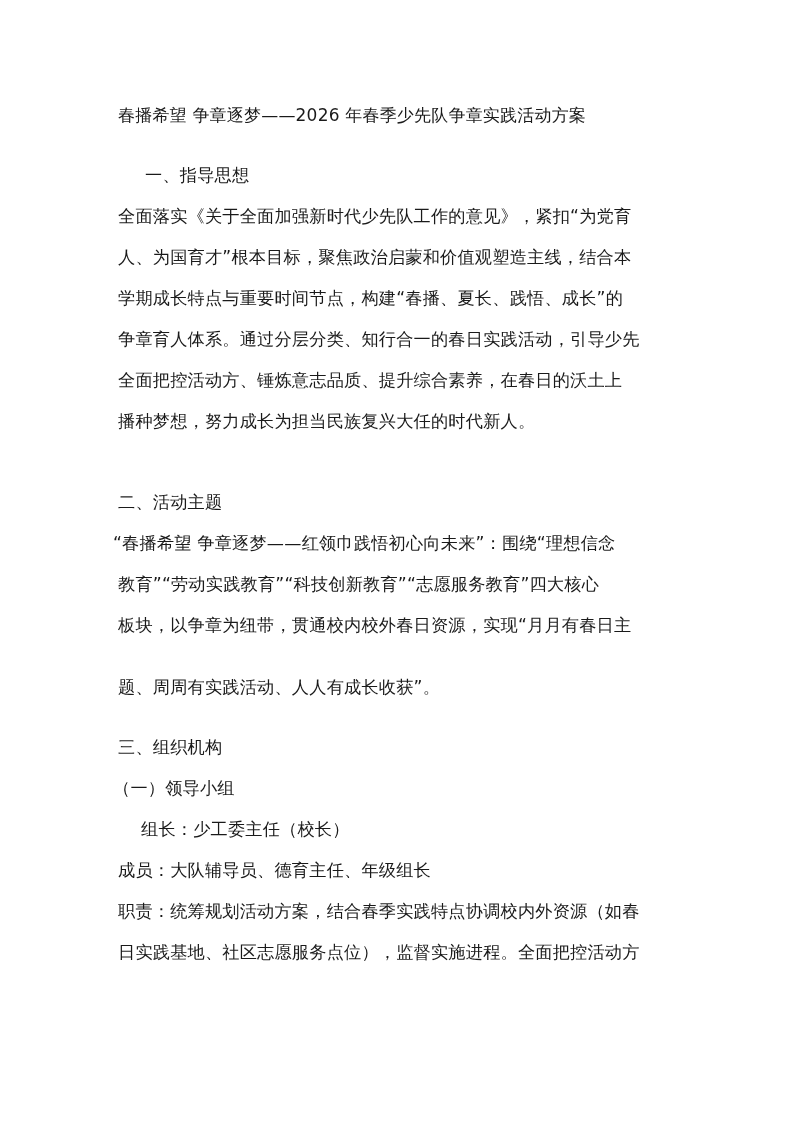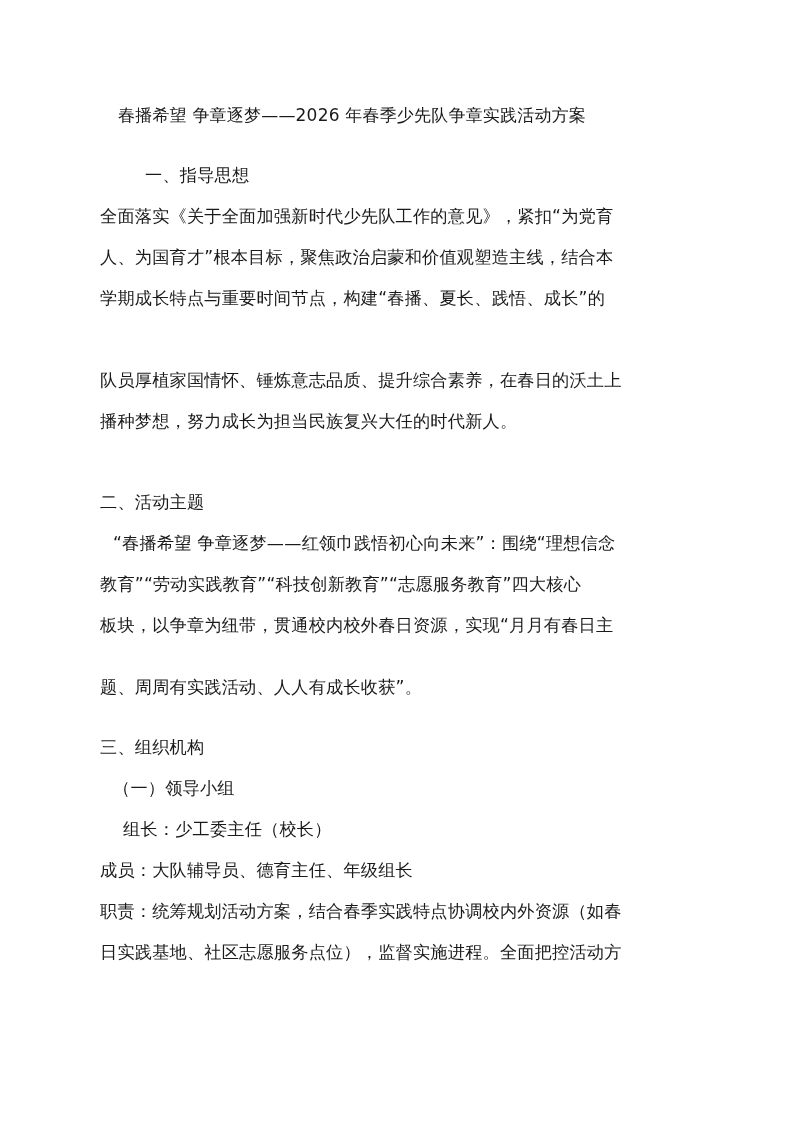--- a/index.html
+++ b/index.html
@@ -18,21 +18,21 @@
     .page {
       position: absolute;
       left: 0;
       top: 0;
       width: 652px;
       height: 1122px;
       background: #ffffff;
     }
     .line {
       position: absolute;
-      left: 100px;
+      left: 118px;
       font-size: 17.2px;
       line-height: 22px;
       white-space: nowrap;
       letter-spacing: 0.2px;
     }
     .title {
       left: 118px;
       top: 104px;
       font-size: 17px;
     }
@@ -47,21 +47,22 @@
 <body>
 
 <div class="page">
 
   <div class="line title">春播希望  争章逐梦——2026 年春季少先队争章实践活动方案</div>
 
   <div class="line heading-indent" style="top:164px;margin-left:20px;"> 一、指导思想</div>
   <div class="line" style="top:205px;">全面落实《关于全面加强新时代少先队工作的意见》，紧扣“为党育</div>
   <div class="line" style="top:246px;">人、为国育才”根本目标，聚焦政治启蒙和价值观塑造主线，结合本</div>
   <div class="line" style="top:287px;">学期成长特点与重要时间节点，构建“春播、夏长、践悟、成长”的</div>
-  <div class="line" style="top:369px;">队员厚植家国情怀、锤炼意志品质、提升综合素养，在春日的沃土上</div>
+  <div class="line" style="top:328px;">争章育人体系。通过分层分类、知行合一的春日实践活动，引导少先</div>
+  <div class="line" style="top:369px;">全面把控活动方、锤炼意志品质、提升综合素养，在春日的沃土上</div>
   <div class="line" style="top:410px;">播种梦想，努力成长为担当民族复兴大任的时代新人。</div>
 
   <div class="line" style="top:491px;">二、活动主题</div>
   <div class="line sub-indent" style="top:532px;">“春播希望  争章逐梦——红领巾践悟初心向未来”：围绕“理想信念</div>
   <div class="line" style="top:614px;">板块，以争章为纽带，贯通校内校外春日资源，实现“月月有春日主</div>
   <div class="line" style="top:573px;">教育”“劳动实践教育”“科技创新教育”“志愿服务教育”四大核心</div>
   <div class="line" style="top:655px;margin-top:21px;">题、周周有实践活动、人人有成长收获”。</div>
 
   <div class="line" style="top:736px;">三、组织机构</div>
   <div class="line sub-indent" style="top:777px;">（一）领导小组</div>

